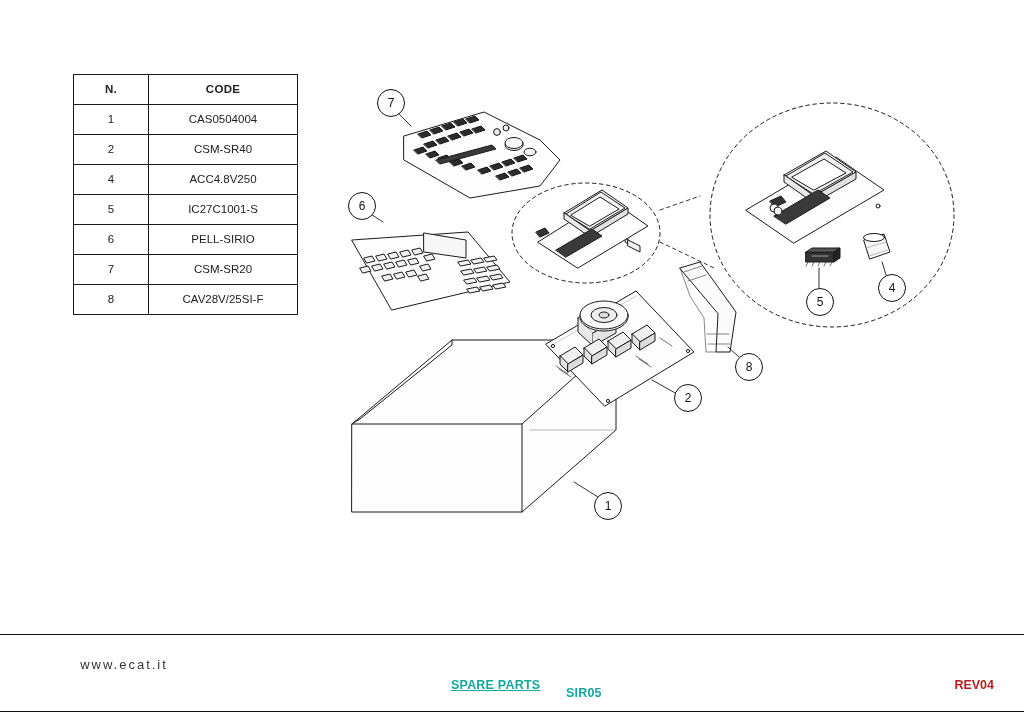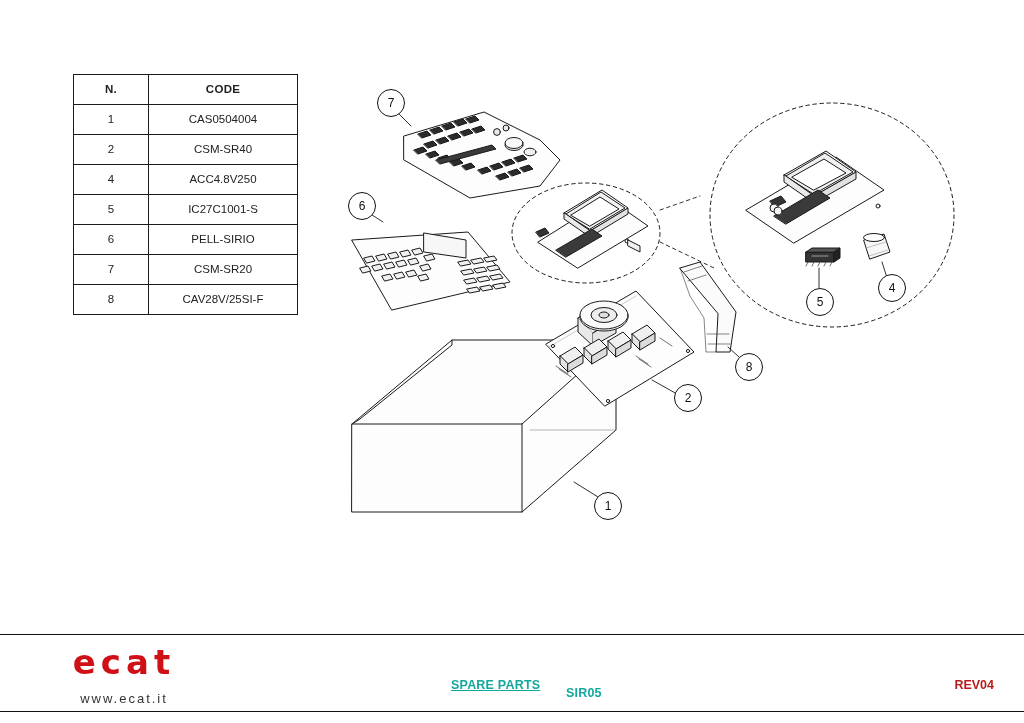--- a/index.html
+++ b/index.html
@@ -370,21 +370,20 @@
 <div class="callout" style="left:878px; top:274px;">4</div>
 <div class="callout" style="left:806px; top:288px;">5</div>
 <div class="callout" style="left:348px; top:192px;">6</div>
 <div class="callout" style="left:377px; top:89px;">7</div>
 <div class="callout" style="left:735px; top:353px;">8</div>
 
 <div class="footer-rule rule-a"></div>
 <div class="footer-rule rule-b"></div>
 
 <div class="logo">
-  <div class="logo-mark">ecat</div>
   <div class="logo-url">www.ecat.it</div>
 </div>
 
 <div class="footer-center">
   <span class="lbl">SPARE PARTS</span>
   <span class="model">SIR05</span>
 </div>
 
 <div class="footer-rev">REV04</div>
 

